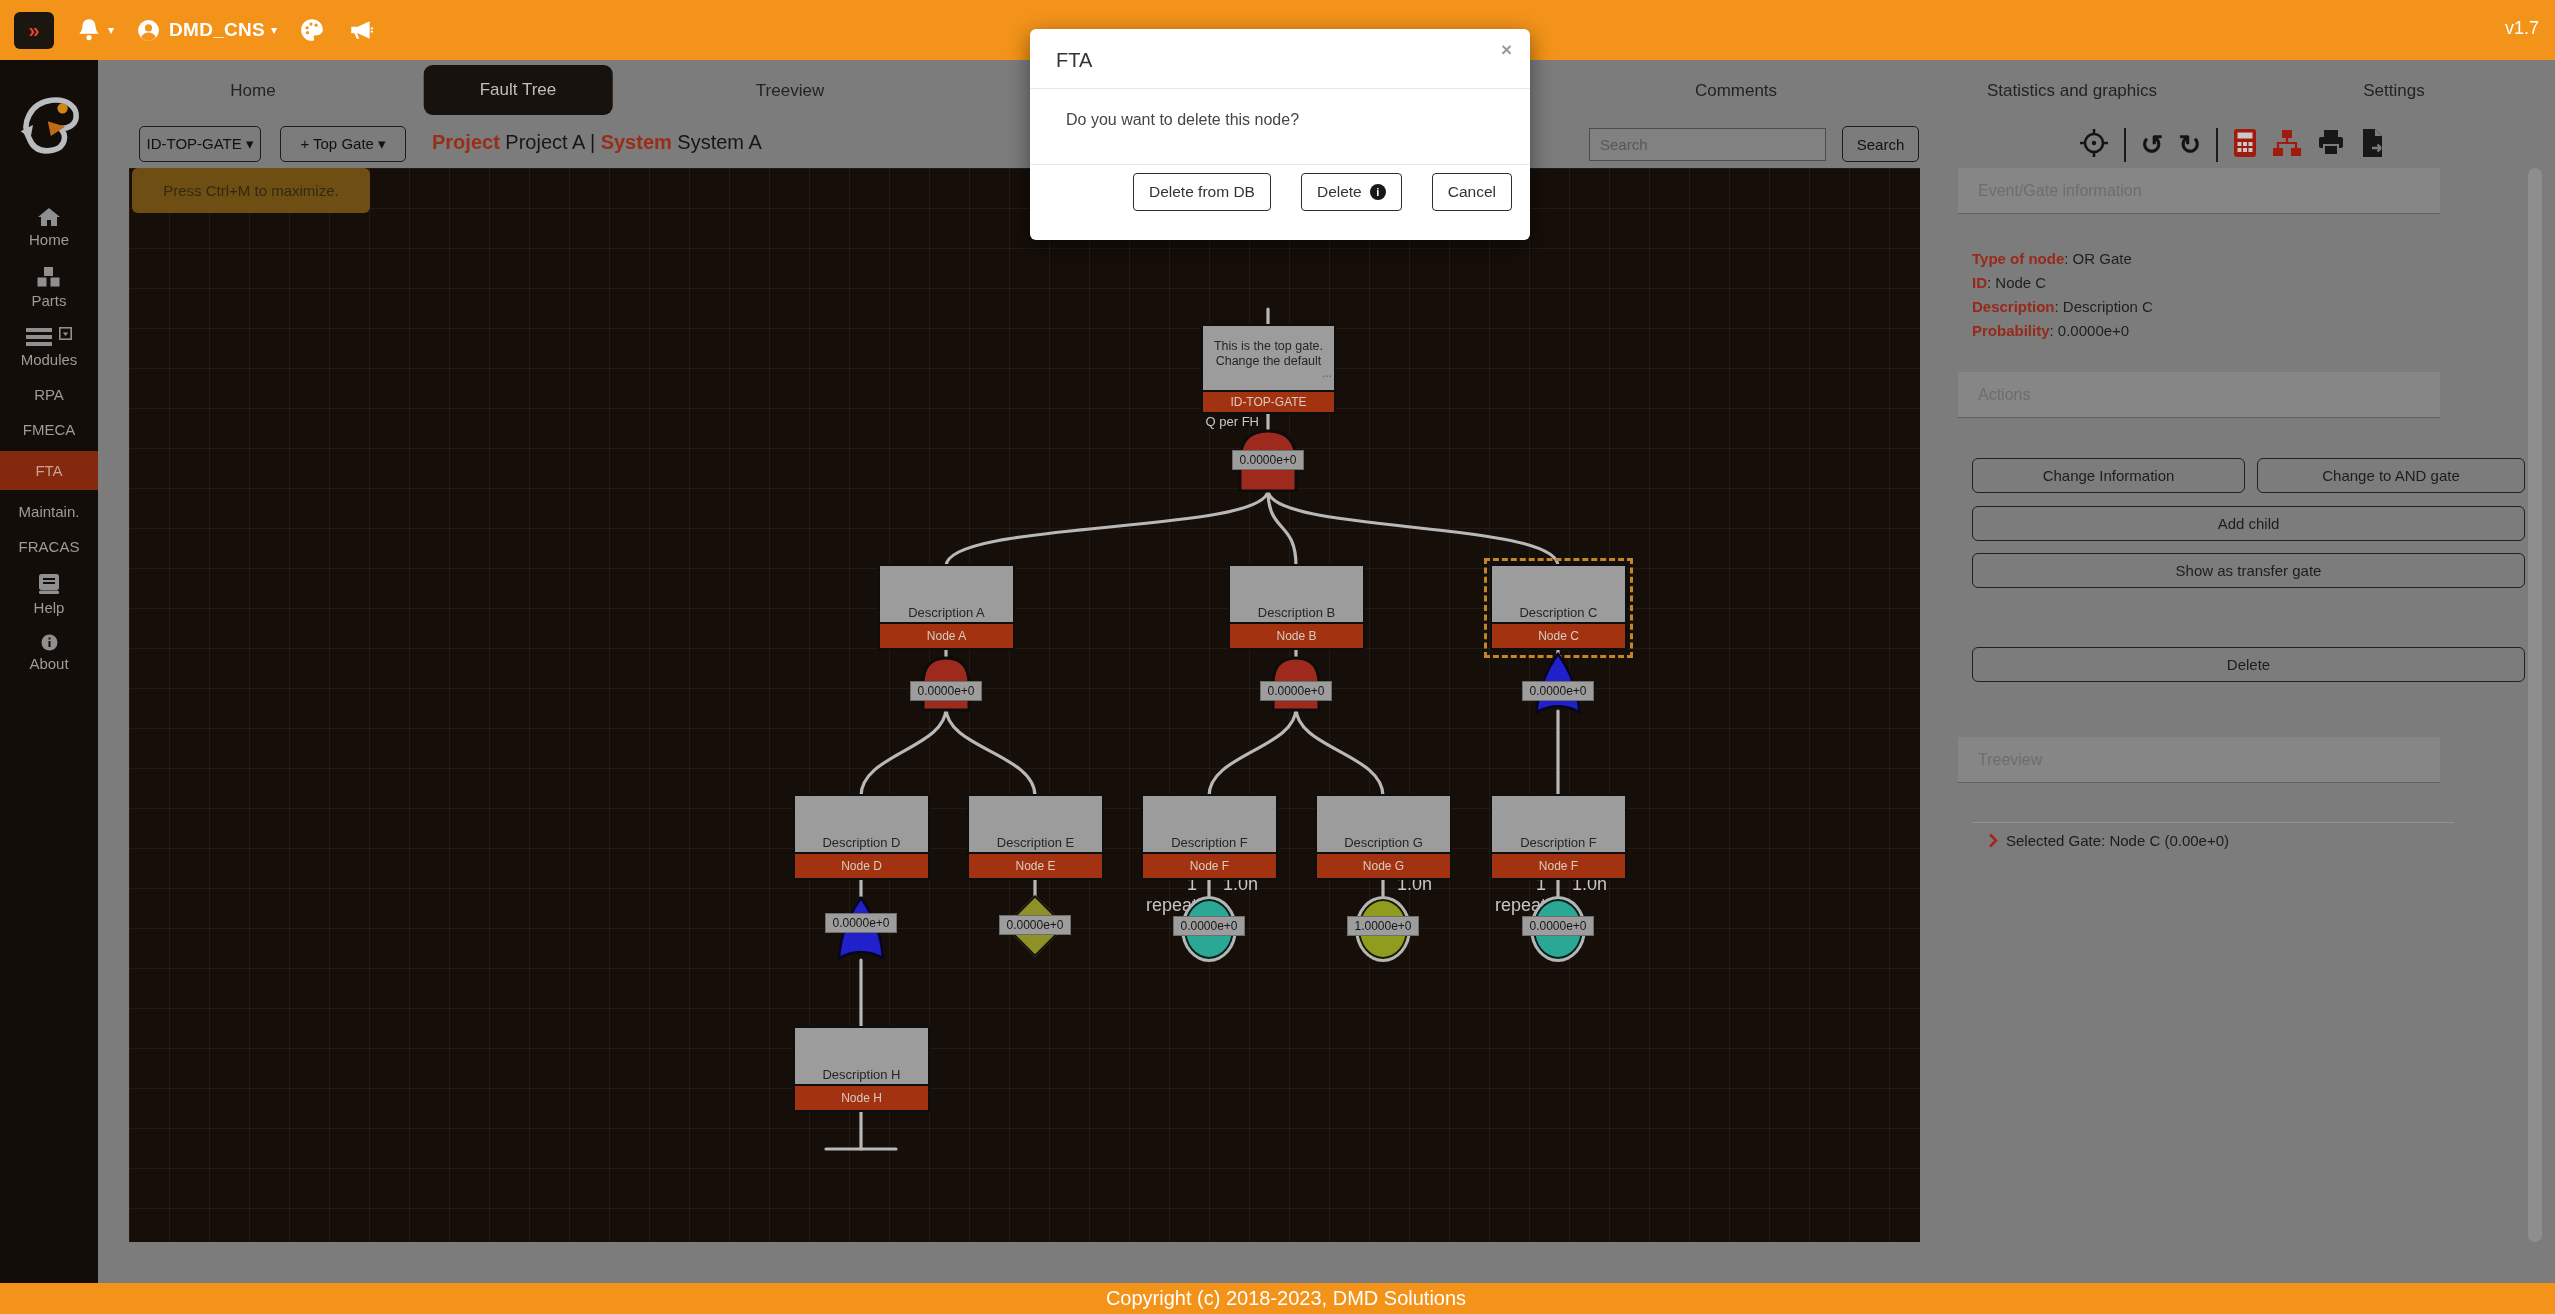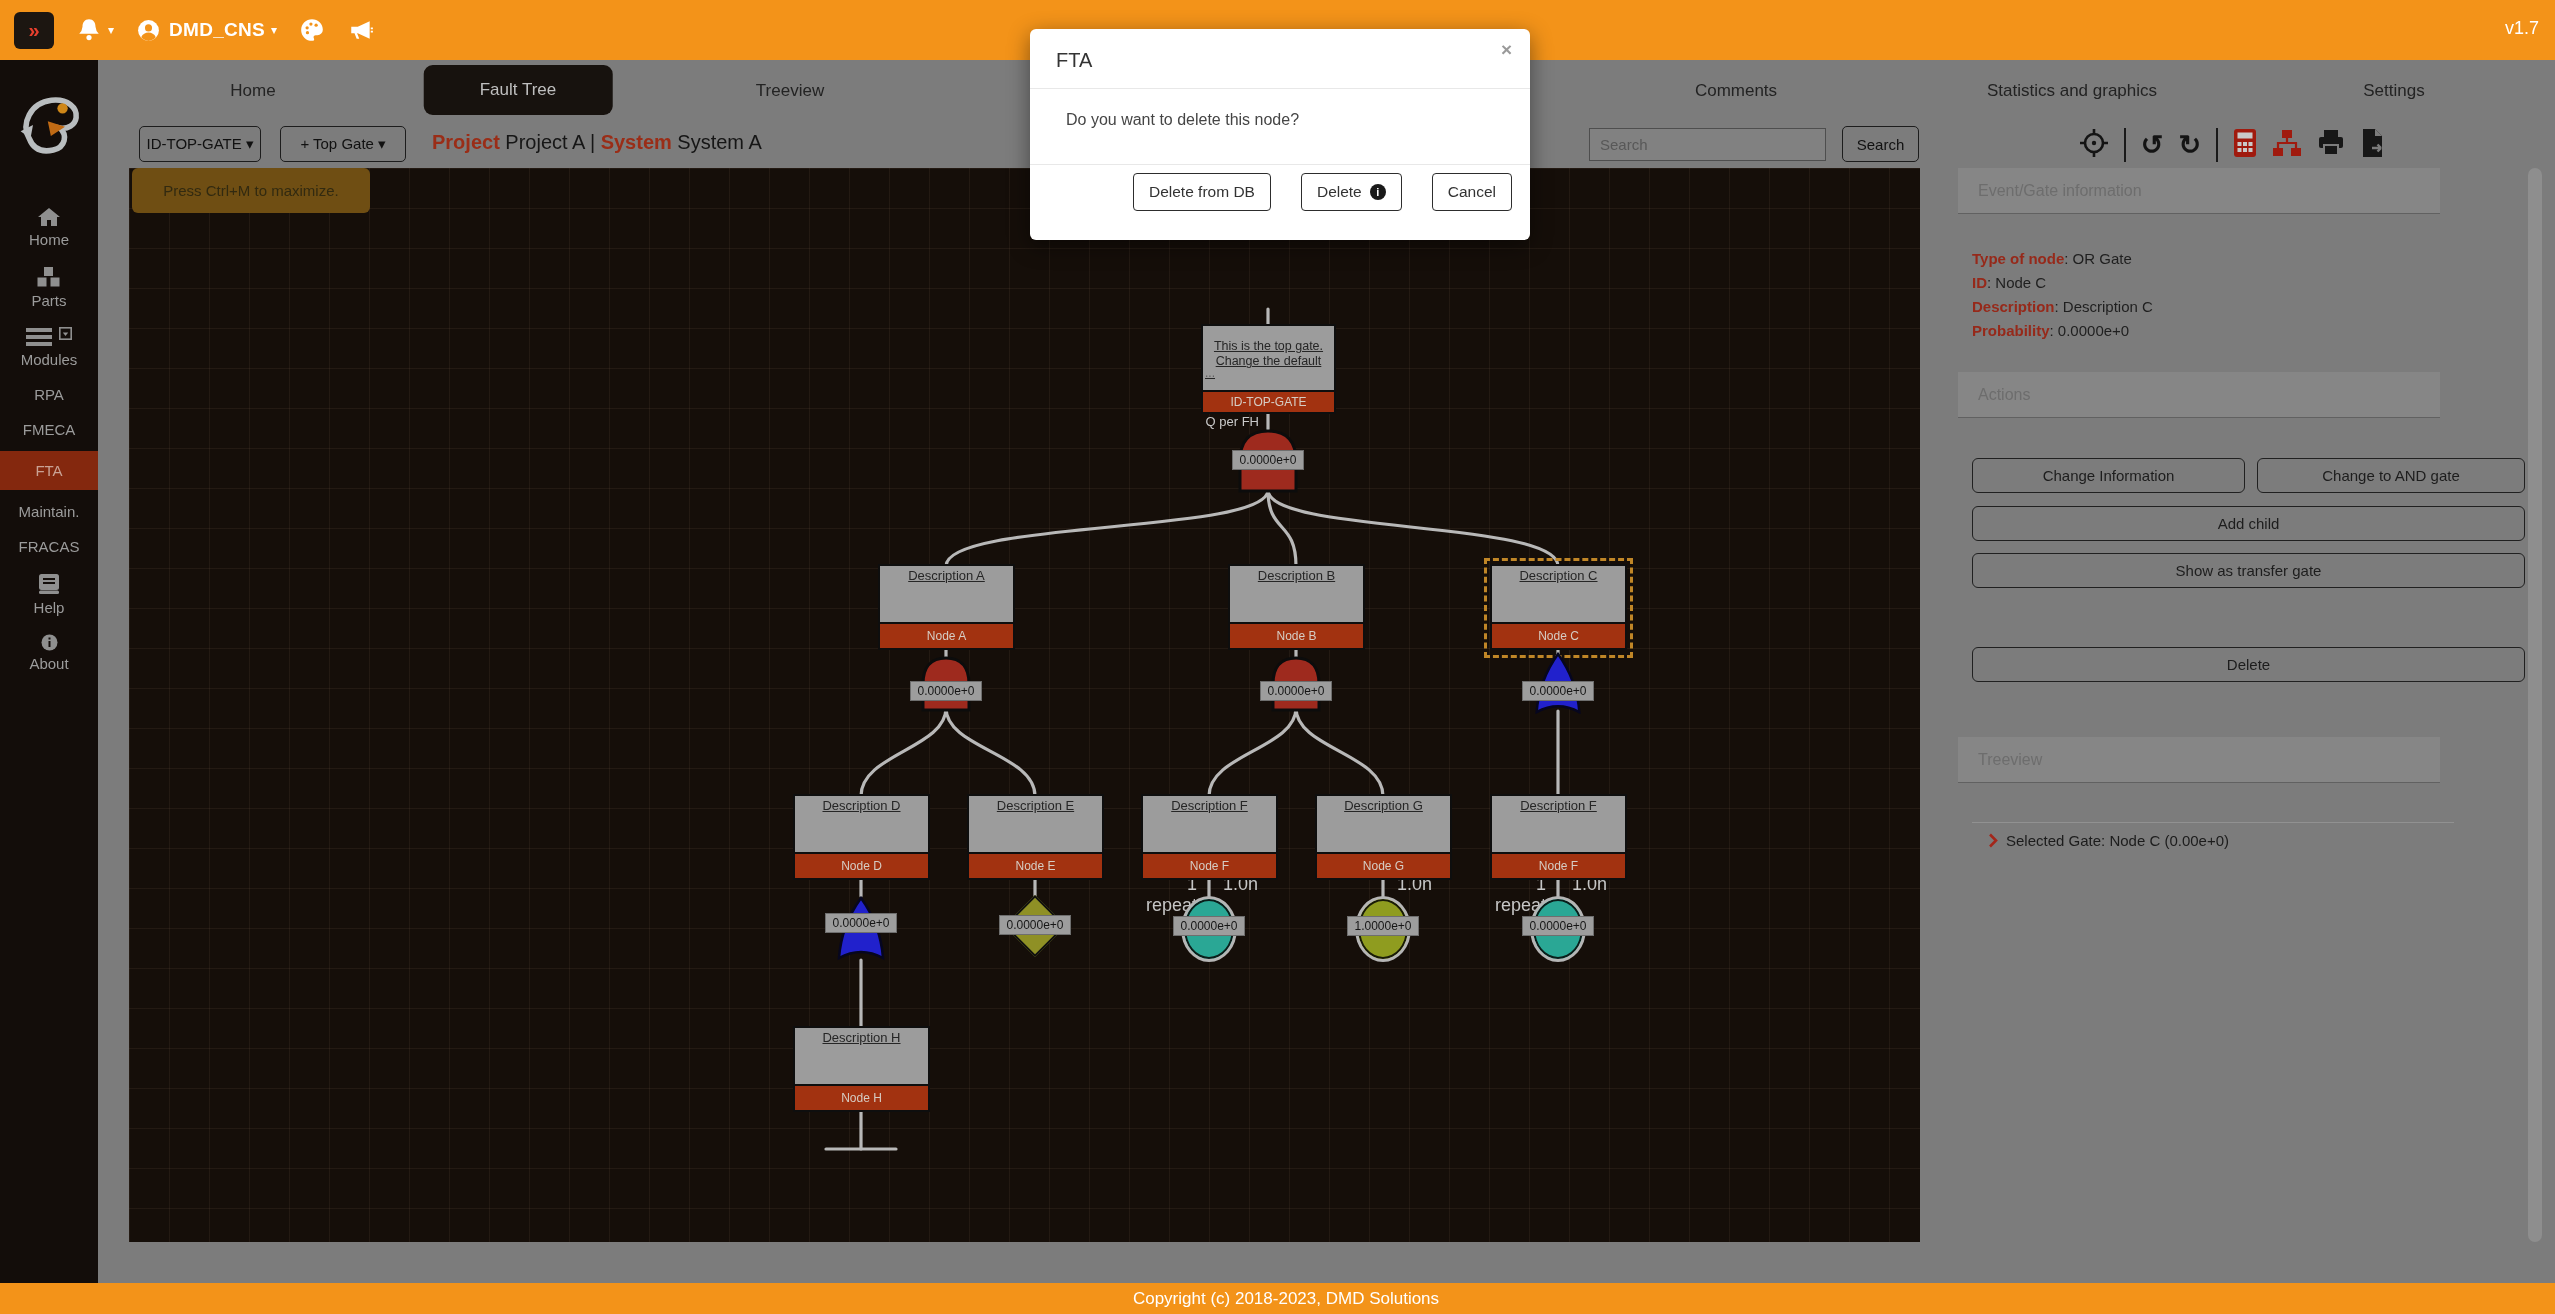--- a/index.html
+++ b/index.html
@@ -40,21 +40,21 @@
   .undo-glyph { font-size:27px; font-weight:bold; color:#141414; cursor:pointer; line-height:1; }
   .vsep { width:2px; height:34px; background:#1a1a1a; }
 
   
   .canvas { position:absolute; left:129px; top:168px; width:1791px; height:1074px; background:#150e09;
     background-image:linear-gradient(rgba(214,178,148,0.07) 1px, transparent 1px),linear-gradient(90deg, rgba(214,178,148,0.07) 1px, transparent 1px);
     background-size:40px 40px; z-index:4; }
   .hint { position:absolute; left:3px; top:0; width:238px; height:45px; background:#6f4e13; border-radius:6px; color:#322a10; font-size:15px; display:flex; align-items:center; justify-content:center; }
   .edges { position:absolute; left:0; top:0; z-index:1; }
   .node { position:absolute; width:137px; z-index:3; cursor:pointer; }
-  .node .desc { height:60px; background:#9c9c9c; border:2px solid #0e0e0e; display:flex; align-items:flex-start; justify-content:center; text-align:center; font-size:13px; color:#262626; padding:2px;text-decoration:underline; }
+  .node .desc { height:60px; background:#9c9c9c; border:2px solid #0e0e0e; display:flex; align-items:flex-end; justify-content:center; text-align:center; font-size:13px; color:#262626; padding:2px; }
   .node .idbar { height:26px; background:#a23210; border:2px solid #0e0e0e; border-top:none; display:flex; align-items:center; justify-content:center; font-size:12px; color:#d6cdc4; }
   .node-top { width:135px; }
   .node-top .desc { height:68px; flex-direction:column; font-size:12.5px; line-height:1.25; }
   .node-top .dots { color:#5f5f5f; font-size:12px; line-height:.6; }
   .node-top .idbar { height:22px; }
   .selected-outline { position:absolute; border:3px dashed #c08627; z-index:2; }
   .gate { position:absolute; z-index:3; cursor:pointer; }
   .chip { position:absolute; z-index:4; height:20px; background:#9d9d9d; border:1px solid #6e6e6e; color:#161616; font-size:12px; display:flex; align-items:center; justify-content:center; }
   .evt-circle { position:absolute; z-index:3; width:56px; height:66px; border-radius:50%; border:3px solid #b5b5b5; box-shadow:inset 0 0 0 2px rgba(5,5,5,.85); cursor:pointer; }
   .teal { background:#2aa795; }
@@ -68,21 +68,21 @@
   .panel { position:absolute; left:1920px; top:60px; width:635px; height:1182px; background:#7c7c7c; z-index:5; }
   .sect-head { position:absolute; left:38px; width:482px; height:46px; background:#868686; border-bottom:1px solid #616161; color:#6d6d6d; font-size:16px; display:flex; align-items:center; padding-left:20px; }
   .info-row { position:absolute; left:52px; font-size:15px; color:#1f1f1f; }
   .info-row b { color:#96291a; font-weight:bold; }
   .act-btn { position:absolute; height:35px; border:1px solid #202020; border-radius:6px; background:transparent; color:#1d1d1d; font-size:15px; display:flex; align-items:center; justify-content:center; cursor:pointer; }
   .tv-divider { position:absolute; left:52px; width:482px; height:1px; background:#919191; }
   .tv-row { position:absolute; left:68px; display:flex; align-items:center; gap:8px; font-size:15px; color:#1c1c1c; cursor:pointer; }
   .scrollstrip { position:absolute; left:608px; top:108px; width:14px; height:1074px; background:#8e8e8e; border-radius:7px; cursor:pointer; }
 
   
-  .footer { position:absolute; left:0; top:1283px; width:2555px; height:31px; background:#F39319; color:#fff; font-size:17px; display:flex; align-items:center; justify-content:center; z-index:30;padding-left:17px; }
+  .footer { position:absolute; left:0; top:1283px; width:2555px; height:31px; background:#F39319; color:#fff; font-size:20px; display:flex; align-items:center; justify-content:center; z-index:30;padding-left:17px; }
 
   
   .modal { position:absolute; left:1030px; top:29px; width:500px; height:211px; background:#ffffff; border-radius:6px; box-shadow:0 6px 22px rgba(0,0,0,.45); z-index:50; }
   .modal-header { position:relative; height:60px; border-bottom:1px solid #e8e8e8; }
   .modal-title { position:absolute; left:26px; top:20px; font-size:20px; color:#343434; }
   .modal-close { position:absolute; right:18px; top:10px; font-size:19px; font-weight:bold; color:#9a9a9a; cursor:pointer; }
   .modal-body { height:75px; padding:22px 36px; font-size:16px; color:#454545; }
   .modal-footer { height:55px; border-top:1px solid #e8e8e8; display:flex; align-items:center; justify-content:flex-end; gap:11px; padding-right:18px; }
   .m-btn { height:38px; background:#fff; border:1px solid #2d2d2d; border-radius:4px; color:#333; font-size:15.5px; display:flex; align-items:center; justify-content:center; gap:8px; padding:0 15px; cursor:pointer;margin-left:19px; }
   .info-dot { width:16px; height:16px; border-radius:50%; background:#191919; color:#fff; font-size:11px; font-weight:bold; display:flex; align-items:center; justify-content:center; }

